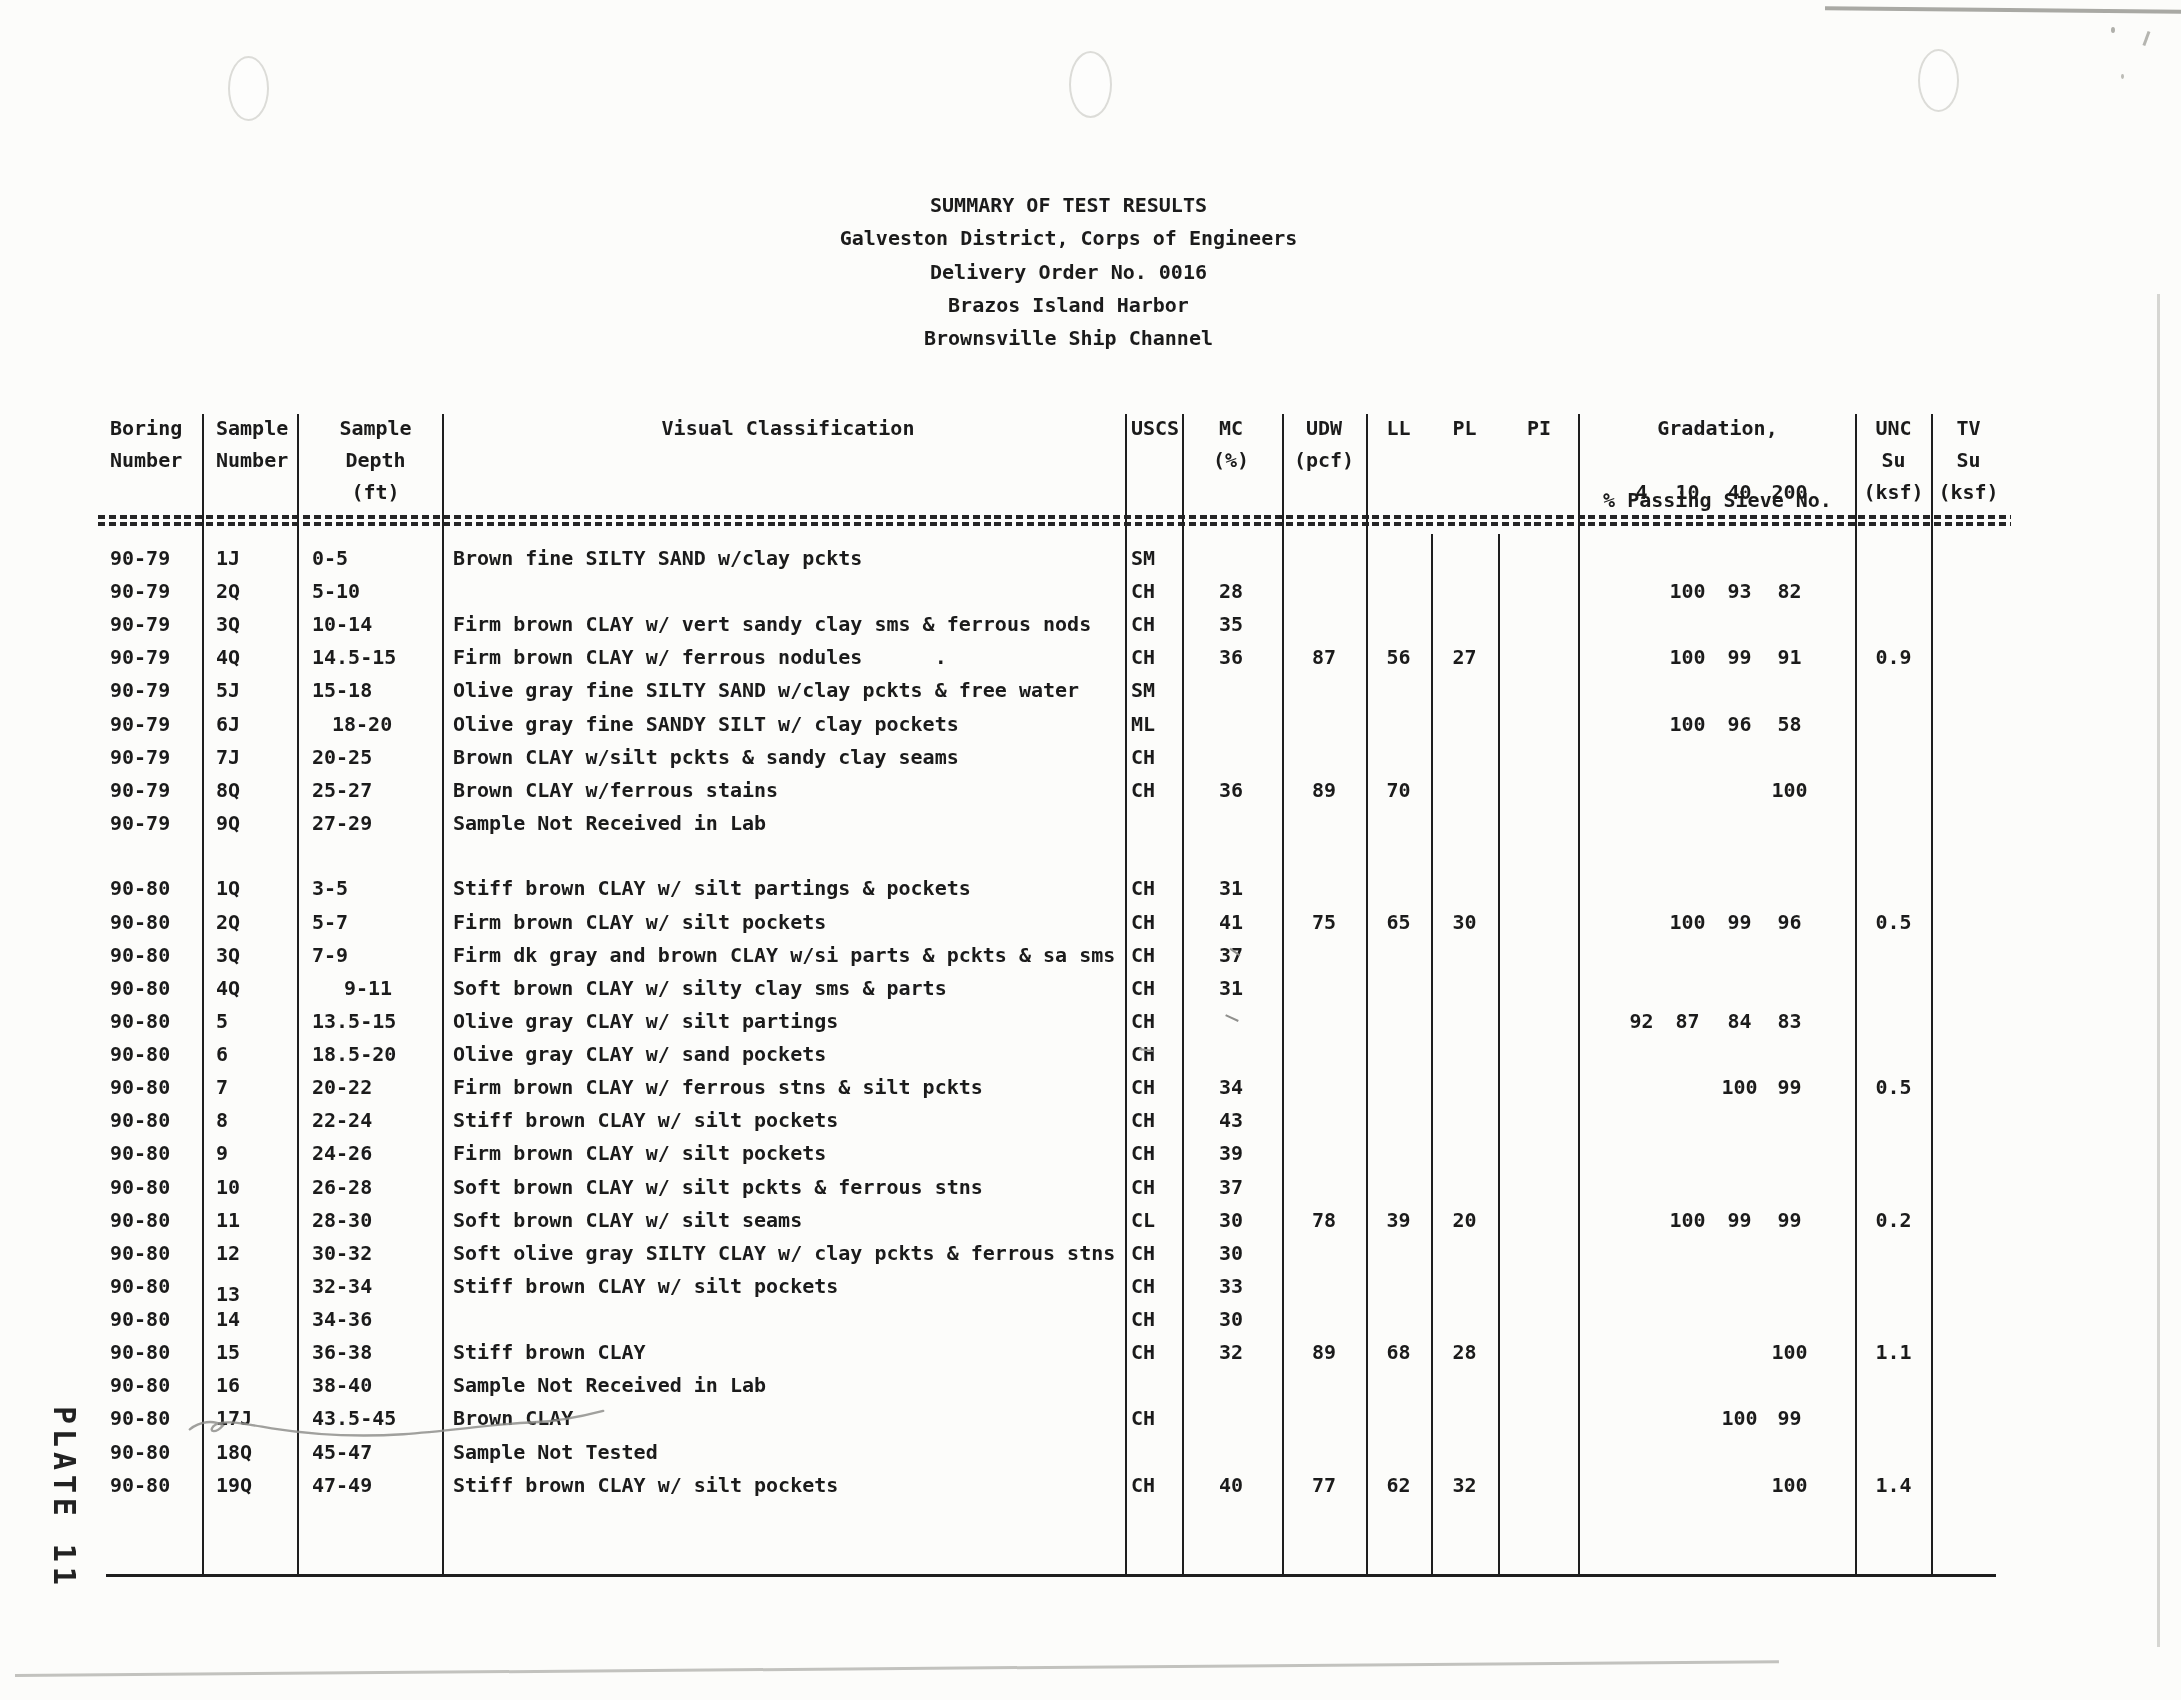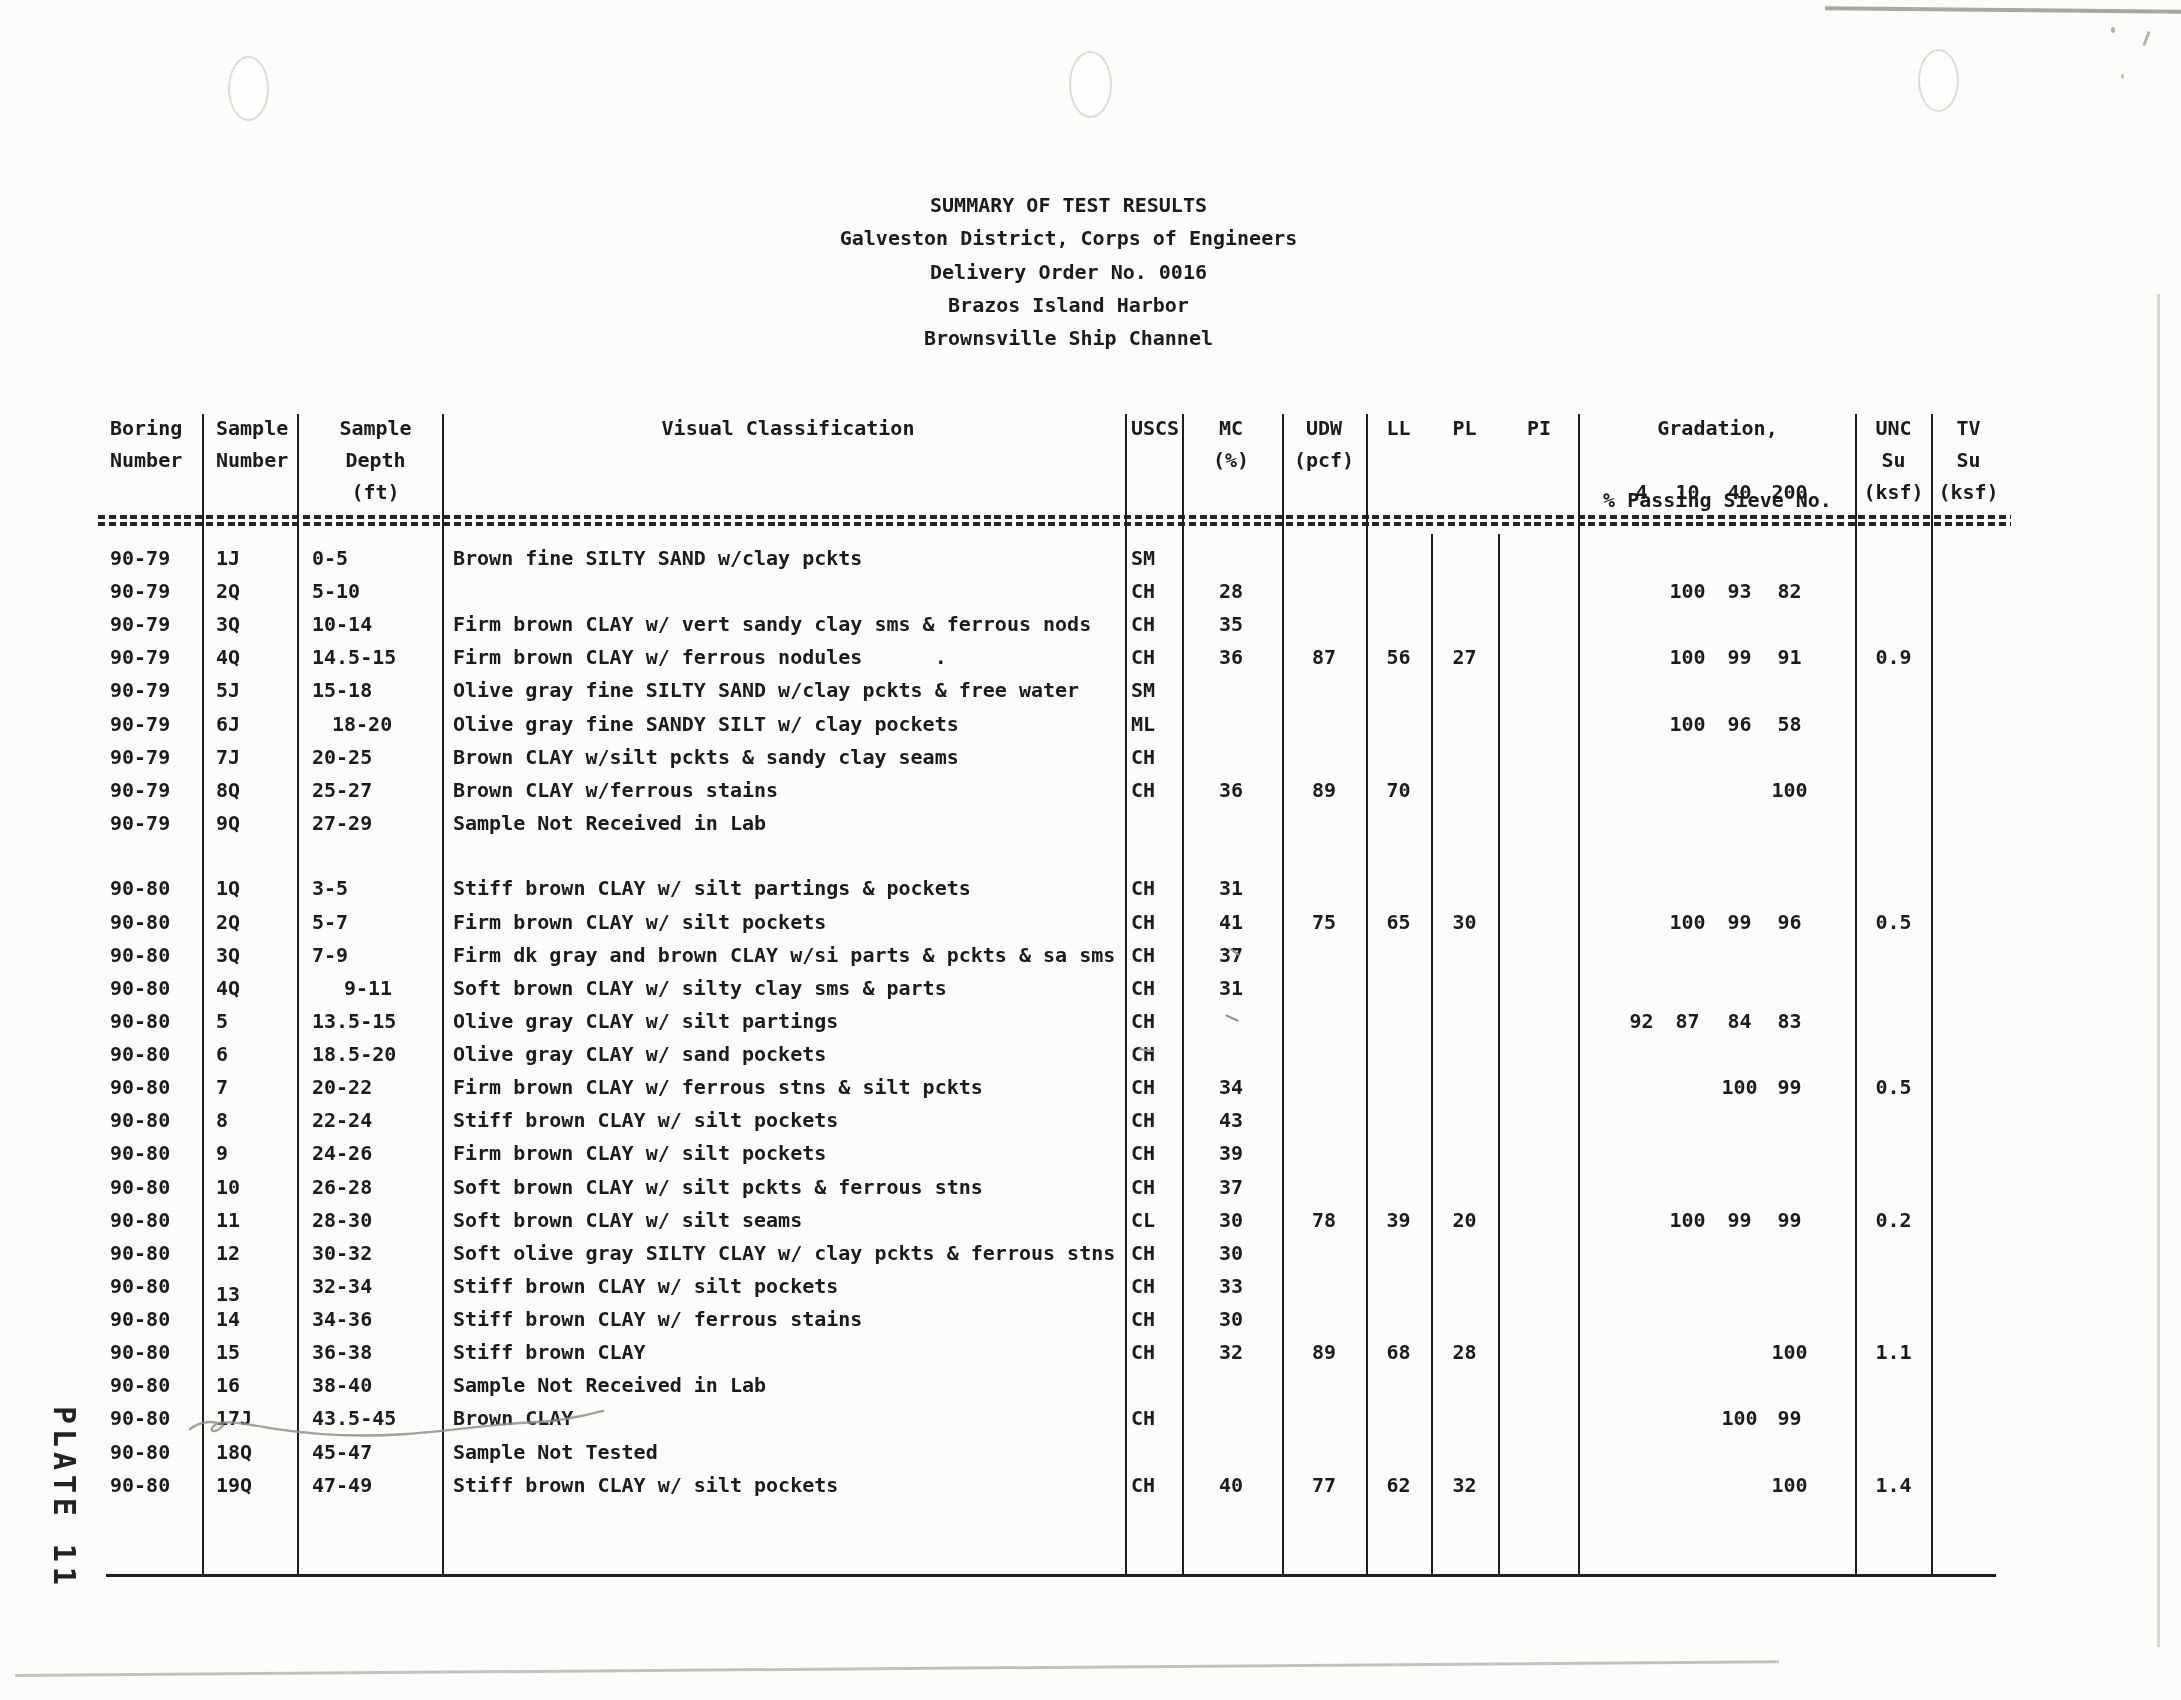--- a/index.html
+++ b/index.html
@@ -489,21 +489,20 @@
         <span class="cell" style="left: 1933px; width: 71px; text-align: center;"></span>
         <span class="cell" style="left: 1616px; width: 51px; text-align: center;"></span>
         <span class="cell" style="left: 1662px; width: 51px; text-align: center;"></span>
         <span class="cell" style="left: 1714px; width: 51px; text-align: center;"></span>
         <span class="cell" style="left: 1761px; width: 57px; text-align: center;"></span>
       </div>
       <div class="row" style="top: 1308px;">
         <span class="cell" style="left: 110px; width: 88px; text-align: left;">90-80</span>
         <span class="cell" style="left: 216px; width: 78px; text-align: left;">14</span>
         <span class="cell" style="left: 312px; width: 127px; text-align: left;">34-36</span>
-        <span class="cell" style="left: 453px; width: 670px; text-align: left;">Stiff brown CLAY w/ ferrous stains</span>
         <span class="cell" style="left: 1131px; width: 49px; text-align: left;">CH</span>
         <span class="cell" style="left: 1182px; width: 98px; text-align: center;">30</span>
         <span class="cell" style="left: 1284px; width: 80px; text-align: center;"></span>
         <span class="cell" style="left: 1368px; width: 61px; text-align: center;"></span>
         <span class="cell" style="left: 1433px; width: 63px; text-align: center;"></span>
         <span class="cell" style="left: 1502px; width: 74px; text-align: center;"></span>
         <span class="cell" style="left: 1858px; width: 71px; text-align: center;"></span>
         <span class="cell" style="left: 1933px; width: 71px; text-align: center;"></span>
         <span class="cell" style="left: 1616px; width: 51px; text-align: center;"></span>
         <span class="cell" style="left: 1662px; width: 51px; text-align: center;"></span>

